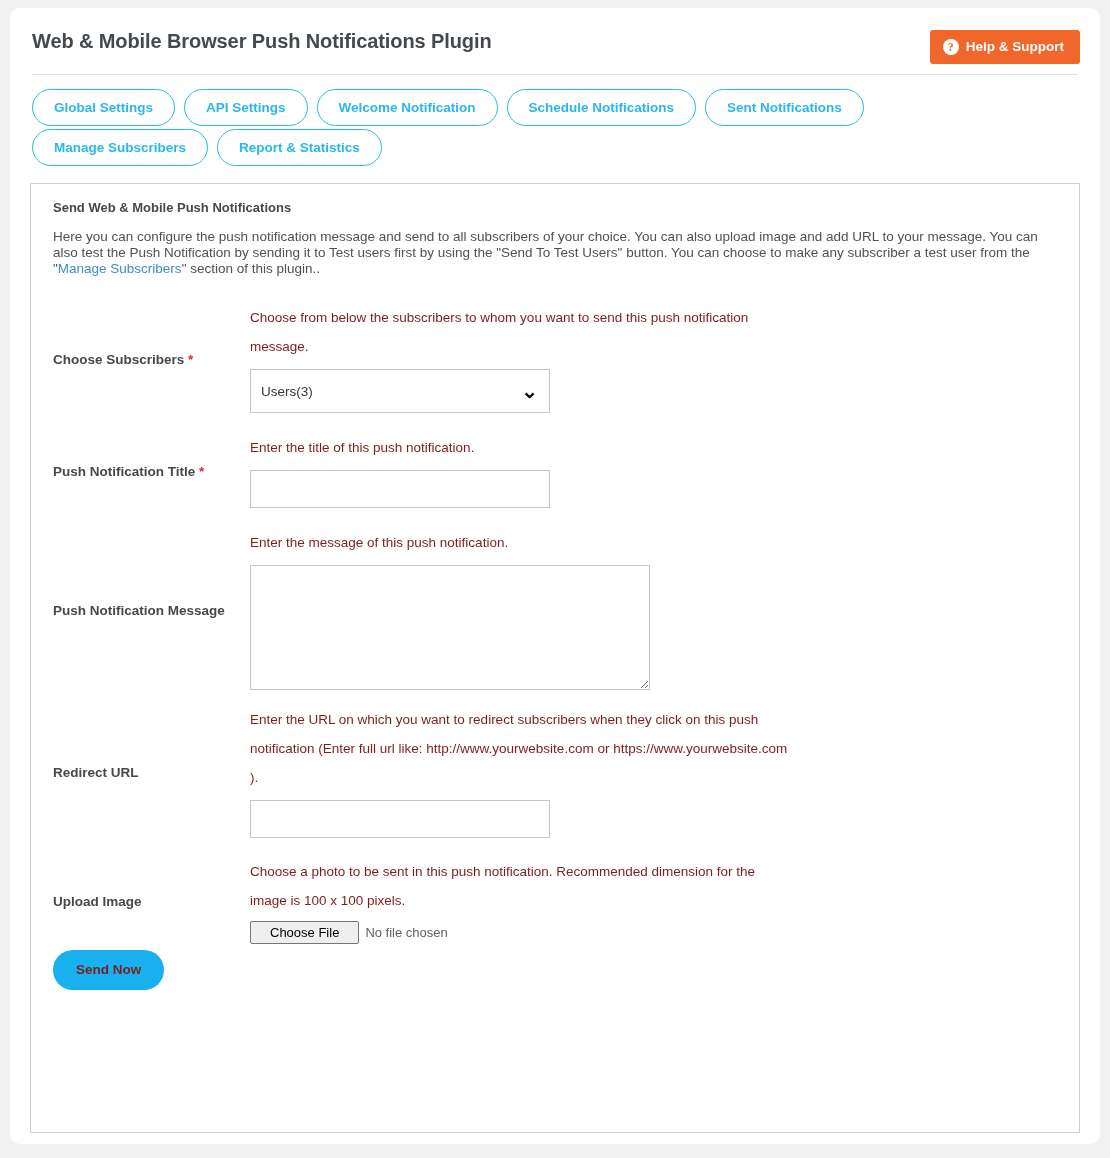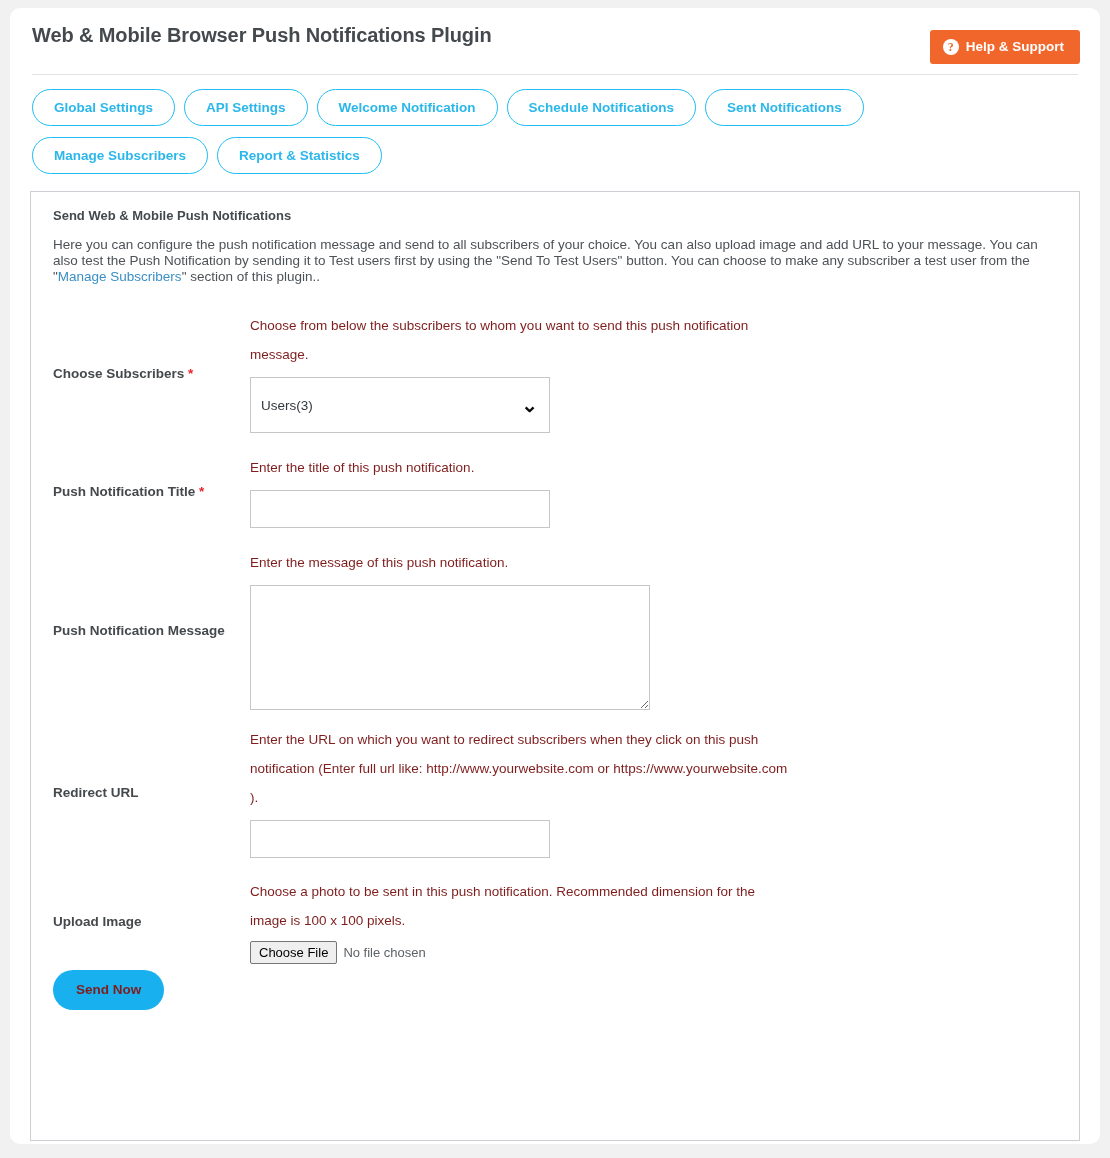--- a/index.html
+++ b/index.html
@@ -21,21 +21,21 @@
     width: 1090px;
     height: 1136px;
     background: #ffffff;
     border-radius: 10px;
     box-sizing: border-box;
   }
 
   
   .header {
     position: relative;
-    padding: 16px 20px 0 22px;
+    padding: 22px 20px 0 22px;
     height: 52px;
     box-sizing: border-box;
   }
   .page-title {
     font-size: 20px;
     font-weight: bold;
     color: #44494d;
     letter-spacing: -0.1px;
     margin: 0;
     line-height: 22px;
@@ -74,21 +74,21 @@
     margin: 14px 22px 0 22px;
     border: 0;
     border-top: 1px solid #e2e2e2;
   }
 
   
   .tabs {
     padding: 14px 22px 0 22px;
     display: flex;
     flex-wrap: wrap;
-    gap: 11px 9px;
+    gap: 3px 9px;
     width: 1000px;
   }
   .tab {
     border: 1.6px solid #1fbdf5;
     border-radius: 22px;
     background: #ffffff;
     color: #2cb7ea;
     font-size: 13.5px;
     font-weight: bold;
     padding: 10px 21px;
@@ -176,21 +176,21 @@
     outline: none;
   }
 
   .select-wrap {
     position: relative;
     width: 300px;
     margin-top: 8px;
   }
   .sel-input {
     width: 300px;
-    height: 56px;
+    height: 44px;
     border: 1px solid #c6c6c6;
     background: #ffffff;
     box-sizing: border-box;
     font-family: "Liberation Sans", sans-serif;
     font-size: 13.5px;
     color: #32373c;
     padding: 0 34px 0 10px;
     display: flex;
     align-items: center;
     cursor: pointer;
@@ -228,21 +228,21 @@
     display: flex;
     align-items: center;
     gap: 6px;
     font-size: 13px;
     color: #5d6266;
   }
   .file-btn {
     border: 1px solid #767676;
     background: #efefef;
     border-radius: 2px;
-    padding: 2px 8px;
+    padding: 2px 19px;
     font-family: "Liberation Sans", sans-serif;
     font-size: 13px;
     color: #000000;
     cursor: pointer;
     line-height: 17px;
   }
 
   .send-btn {
     background: #19b0f0;
     color: #7f1d1d;

